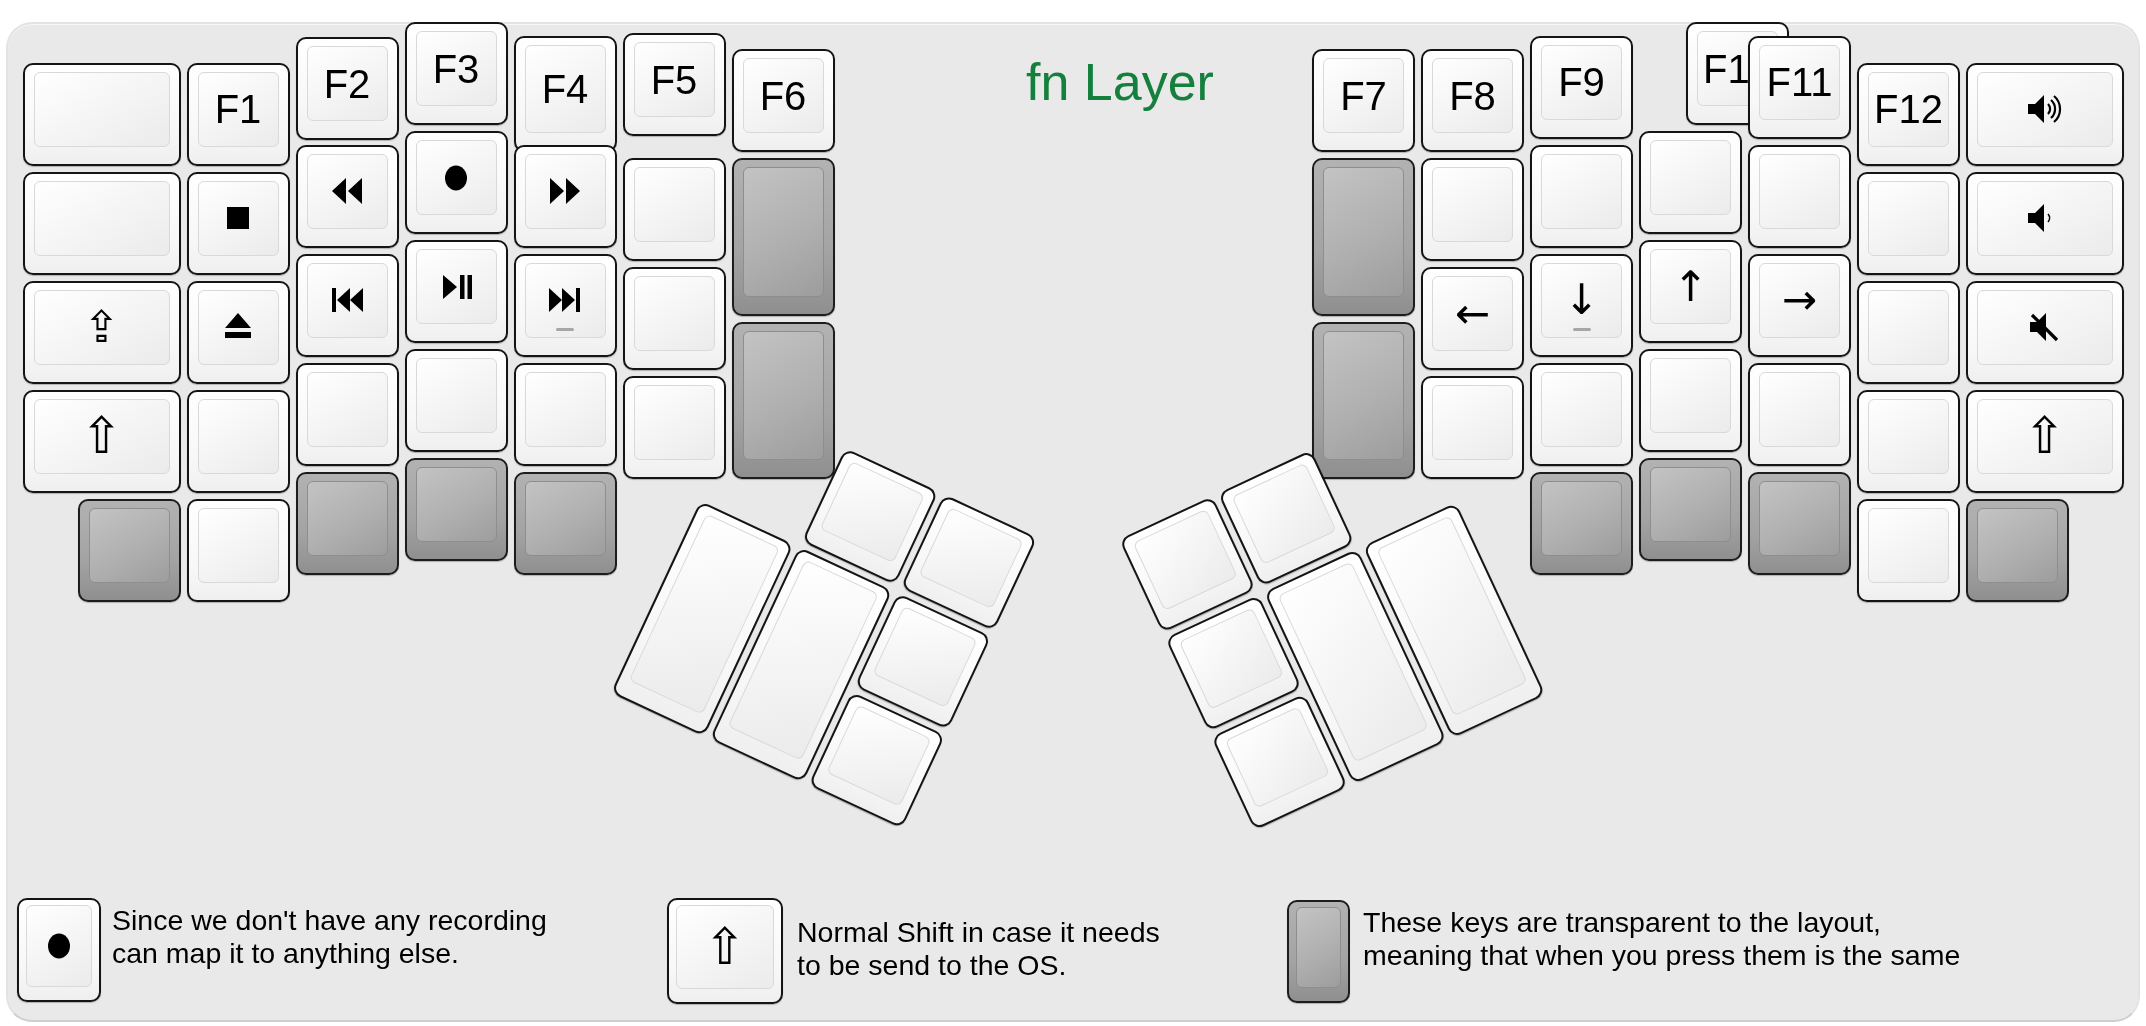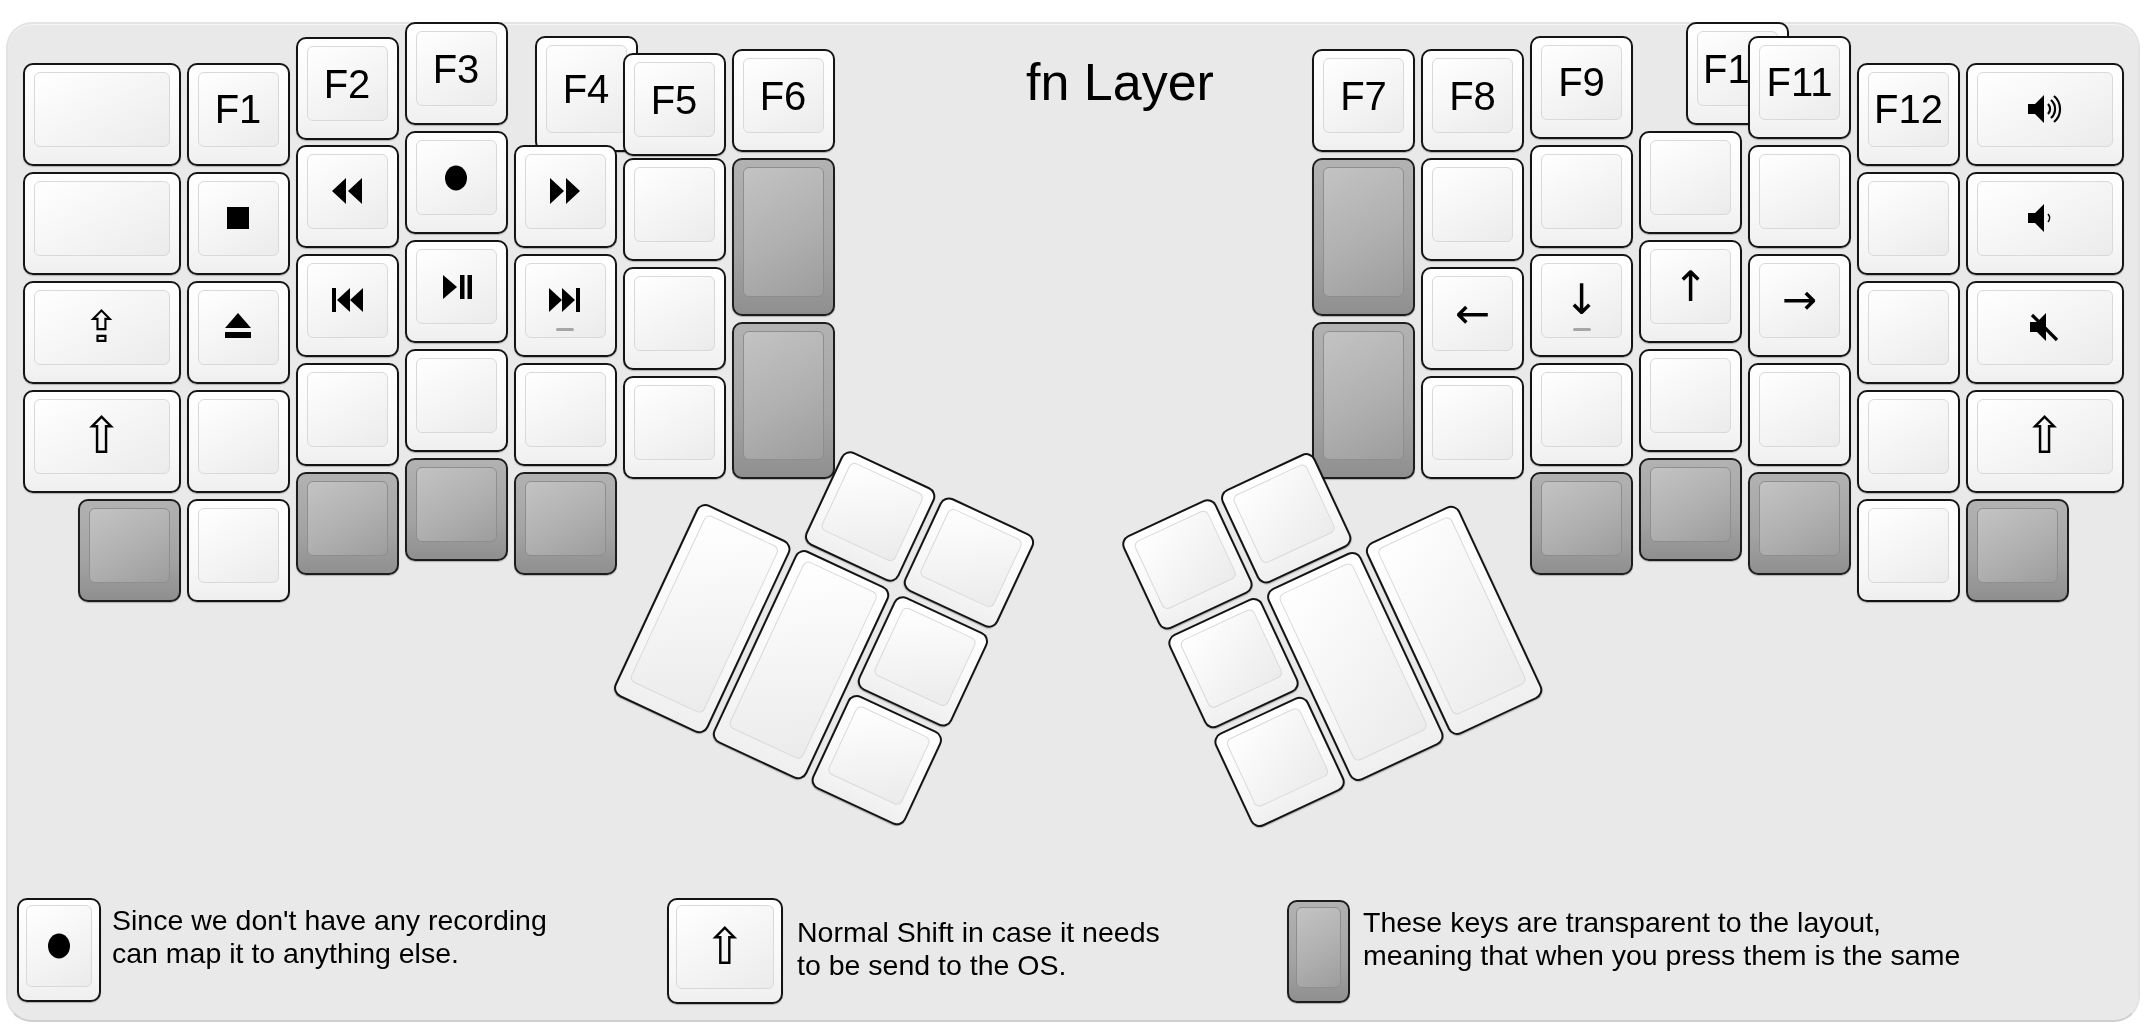--- a/index.html
+++ b/index.html
@@ -21,21 +21,21 @@
        border-color:#8e8e8e;}
   .glyph{font-family:"DejaVu Sans",sans-serif;color:#000;line-height:1;}
   .flab{font-family:"Liberation Sans",sans-serif;font-size:40px;}
   .arrow{font-size:42px;}
   .shift{font-size:50px;}
   .caps{font-size:44px;}
   .homing{position:absolute;left:50%;bottom:6px;width:18px;height:3px;margin-left:-9px;
        background:#a6a6a6;border-radius:2px;}
   .icon-svg{display:block;}
   .title{position:absolute;left:960px;top:52px;width:320px;text-align:center;
-       font-size:52px;color:#000000;letter-spacing:0px;}
+       font-size:52px;color:#15803d;letter-spacing:0px;}
   .legend-line{font-size:28.5px;line-height:33px;color:#000;}
   .legend-text{position:absolute;}
   .key.mini .cap{left:7px;right:7px;top:5px;bottom:13px;}
 </style>
 </head>
 <body>
 
 <div class="stage">
   <div class="panel"></div>
   <div class="title">fn Layer</div>
@@ -134,21 +134,21 @@
               <rect x="33.5" y="10" width="4.5" height="24"></rect>
             </svg>
           </div>
         </div>
         <div class="key" style="left: 384.5px; top: 330px; width: 103px; height: 103px;">
           <div class="cap"></div>
         </div>
         <div class="key gray" style="left: 384.5px; top: 439px; width: 103px; height: 103px;">
           <div class="cap"></div>
         </div>
-        <div class="key" style="left: 493.5px; top: 16.625px; width: 103px; height: 116px; margin-left: 21px;">
+        <div class="key" style="left: 493.5px; top: 16.625px; width: 103px; height: 116px;">
           <div class="cap">
             <span class="glyph flab">F4</span>
           </div>
         </div>
         <div class="key" style="left: 493.5px; top: 125.625px; width: 103px; height: 103px;">
           <div class="cap">
             <svg class="icon-svg" width="44" height="44" viewBox="0 0 44 44">
               <polygon points="7,9 21,22 7,35"></polygon>
               <polygon points="23,9 37,22 23,35"></polygon>
             </svg>
@@ -163,21 +163,21 @@
             </svg>
             <div class="homing"></div>
           </div>
         </div>
         <div class="key" style="left: 493.5px; top: 343.625px; width: 103px; height: 103px;">
           <div class="cap"></div>
         </div>
         <div class="key gray" style="left: 493.5px; top: 452.625px; width: 103px; height: 103px;">
           <div class="cap"></div>
         </div>
-        <div class="key" style="left: 602.5px; top: 34px; width: 103px; height: 103px;">
+        <div class="key" style="left: 602.5px; top: 14px; width: 103px; height: 103px;">
           <div class="cap">
             <span class="glyph flab">F5</span>
           </div>
         </div>
         <div class="key" style="left: 602.5px; top: 139.25px; width: 103px; height: 103px;">
           <div class="cap"></div>
         </div>
         <div class="key" style="left: 602.5px; top: 248.25px; width: 103px; height: 103px;">
           <div class="cap"></div>
         </div>

